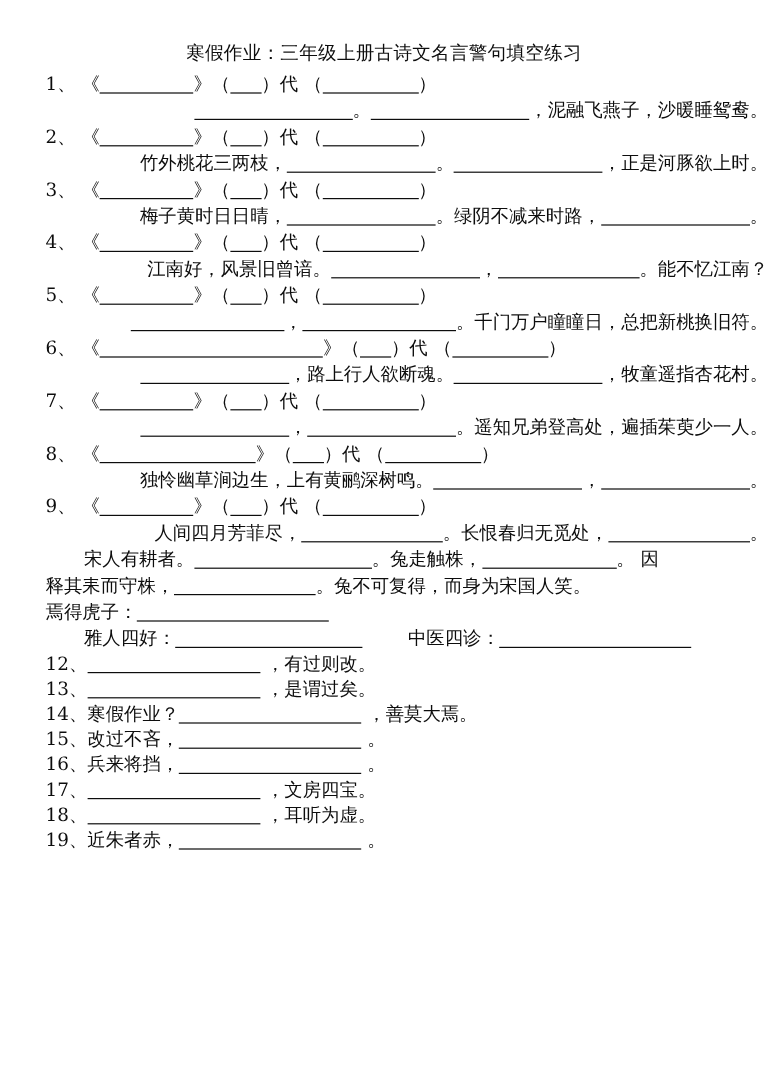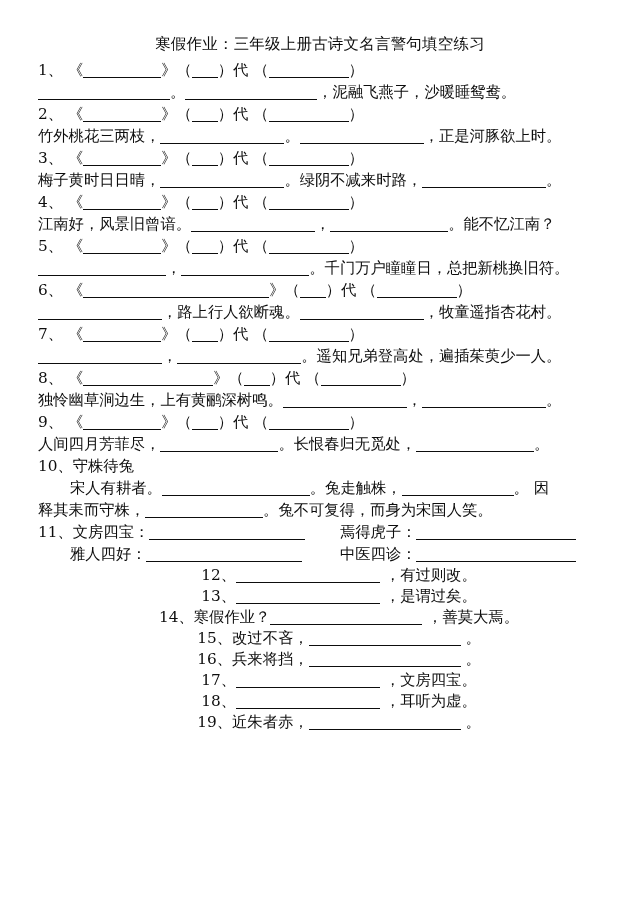--- a/index.html
+++ b/index.html
@@ -40,33 +40,34 @@
     white-space: nowrap;
     position: relative;
   }
   .ln-head {
     
     letter-spacing: 0px;
   }
   .ln-poem {
     
     letter-spacing: 0px;
+    text-align: right;
   }
   .indent-1 { padding-left: 32px; }
   
   .blk {
     display: inline-block;
     border-bottom: 1.3px solid #0d0d0d;
     vertical-align: -3px;
     height: 15px;
   }
   .row11 { display: flex; }
   .row11 .col-a { width: 302px; flex: 0 0 302px; }
   .row11 .col-b { flex: 1 1 auto; }
-  .tight { line-height: 21px; text-align: center; }
+  .tight { line-height: 21px; }
 </style>
 </head>
 <body>
 
 <div class="page">
 
   <div class="doc-title">寒假作业：三年级上册古诗文名言警句填空练习</div>
 
   <div class="body-area">
     <div id="poem-section">
@@ -83,27 +84,25 @@
         <div class="ln ln-head"><span>6、</span><span> 《</span><span class="blk" style="width: 186px;"></span><span>》（</span><span class="blk" style="width: 26px;"></span><span>）代  （</span><span class="blk" style="width: 80px;"></span><span>）</span></div>
         <div class="ln ln-poem"><span class="blk" style="width: 124px;"></span><span>，路上行人欲断魂。</span><span class="blk" style="width: 124px;"></span><span>，牧童遥指杏花村。</span></div>
         <div class="ln ln-head"><span>7、</span><span> 《</span><span class="blk" style="width: 78px;"></span><span>》（</span><span class="blk" style="width: 26px;"></span><span>）代  （</span><span class="blk" style="width: 80px;"></span><span>）</span></div>
         <div class="ln ln-poem"><span class="blk" style="width: 124px;"></span><span>，</span><span class="blk" style="width: 124px;"></span><span>。遥知兄弟登高处，遍插茱萸少一人。</span></div>
         <div class="ln ln-head"><span>8、</span><span> 《</span><span class="blk" style="width: 130px;"></span><span>》（</span><span class="blk" style="width: 26px;"></span><span>）代  （</span><span class="blk" style="width: 80px;"></span><span>）</span></div>
         <div class="ln ln-poem"><span>独怜幽草涧边生，上有黄鹂深树鸣。</span><span class="blk" style="width: 124px;"></span><span>，</span><span class="blk" style="width: 124px;"></span><span>。</span></div>
         <div class="ln ln-head"><span>9、</span><span> 《</span><span class="blk" style="width: 78px;"></span><span>》（</span><span class="blk" style="width: 26px;"></span><span>）代  （</span><span class="blk" style="width: 80px;"></span><span>）</span></div>
         <div class="ln ln-poem"><span>人间四月芳菲尽，</span><span class="blk" style="width: 118px;"></span><span>。长恨春归无觅处，</span><span class="blk" style="width: 118px;"></span><span>。</span></div>
       </div>
     <div id="item10-section">
-        <div class="ln"><span>10、</span><span>守株待兔</span></div>
         <div class="ln indent-1"><span>宋人有耕者。</span><span class="blk" style="width: 148px;"></span><span>。兔走触株，</span><span class="blk" style="width: 112px;"></span><span>。  因</span></div>
         <div class="ln"><span>释其耒而守株，</span><span class="blk" style="width: 118px;"></span><span>。兔不可复得，而身为宋国人笑。</span></div>
       </div>
     <div id="item11-section">
         <div class="ln row11 q11">
-          <span class="col-a"><span>11、</span><span>文房四宝：</span><span class="blk" style="width: 156px;"></span></span>
           <span class="col-b"><span>焉得虎子：</span><span class="blk" style="width: 160px;"></span></span>
         </div>
         <div class="ln row11 q11">
           <span class="col-a"><span style="display: inline-block; width: 32px;"></span><span>雅人四好：</span><span class="blk" style="width: 156px;"></span></span>
           <span class="col-b"><span>中医四诊：</span><span class="blk" style="width: 160px;"></span></span>
         </div>
       </div>
     <div id="maxim-section">
         <div class="ln tight"><span>12、</span><span class="blk" style="width: 144px;"></span><span> ，有过则改。</span></div>
         <div class="ln tight"><span>13、</span><span class="blk" style="width: 144px;"></span><span> ，是谓过矣。</span></div>

